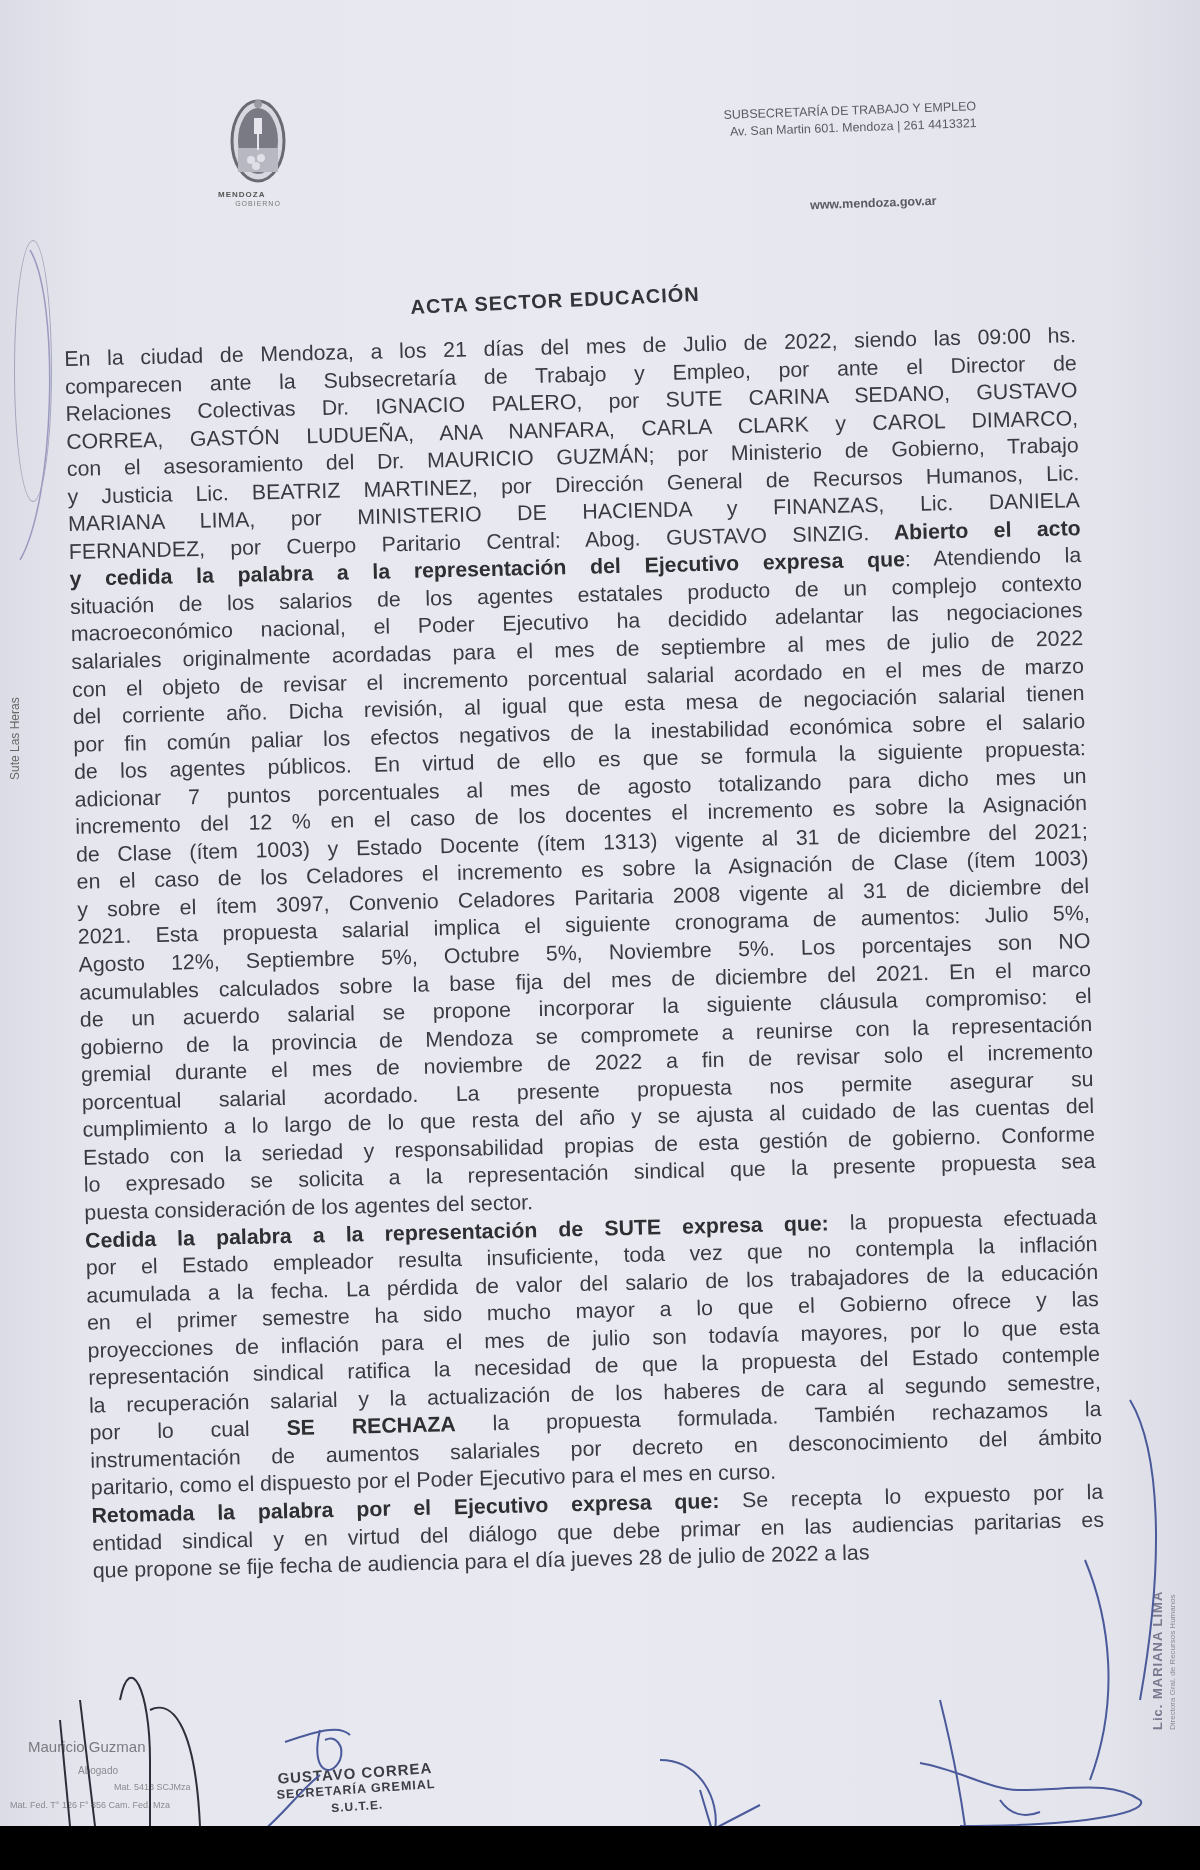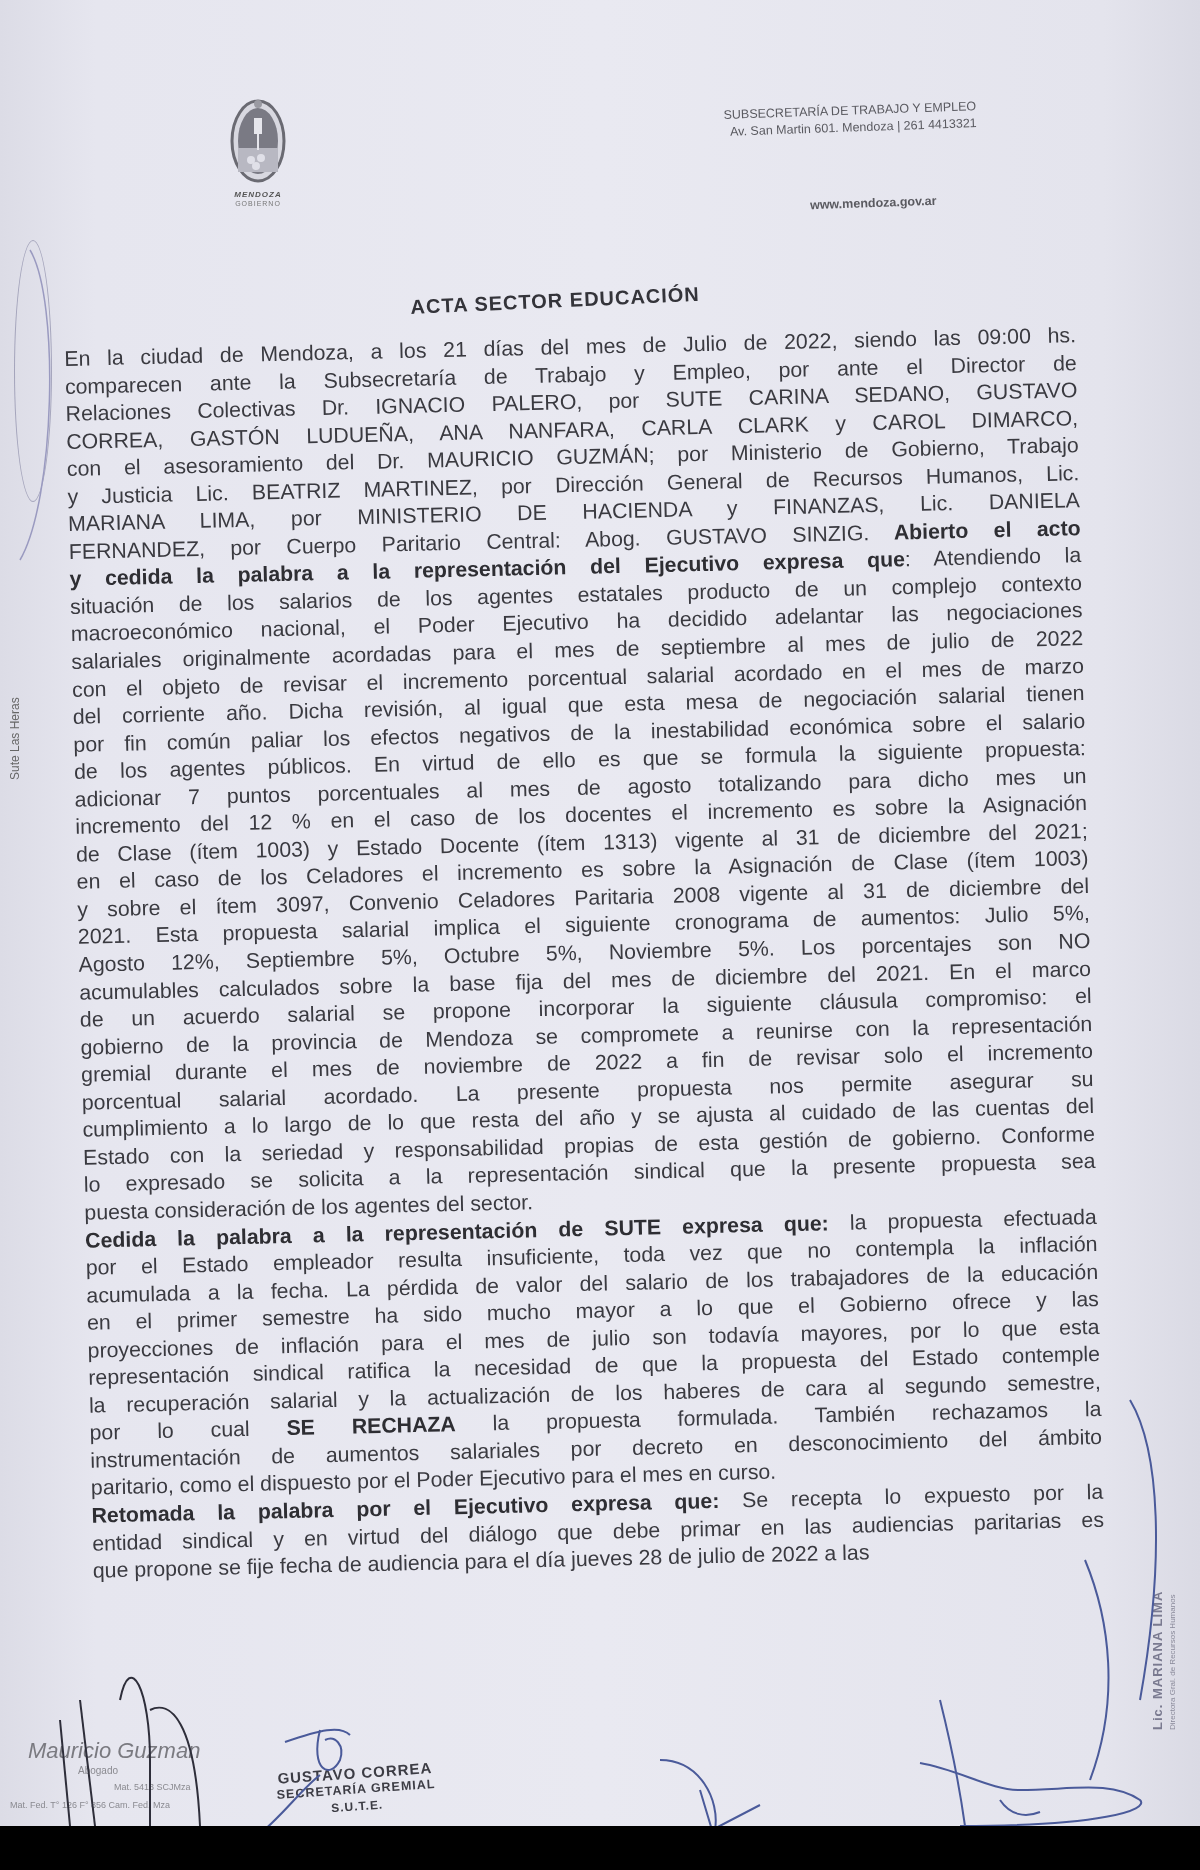--- a/index.html
+++ b/index.html
@@ -12,22 +12,22 @@
   }
   .page {
     position: absolute; left: 0; top: 0; width: 1200px; height: 1826px;
     background: linear-gradient(90deg, #dcdce6 0%, #e6e6ef 8%, #e9e9f1 50%, #e4e4ed 92%, #dadae4 100%);
   }
   .bottom-bar {
     position: absolute; left: 0; top: 1826px; width: 1200px; height: 44px; background: #000;
   }
   
   .logo { position: absolute; left: 218px; top: 96px; width: 80px; height: 120px; }
-  .logo-text1 { position: absolute; left: 218px; top: 190px; width: 80px; text-align: center;
-    font-size: 8px; font-weight: bold; letter-spacing: 1px; color: #555; font-style: italic; }
+  .logo-text1 { position: absolute; left: 218px; top: 190px; width: 80px; text-align: left;
+    font-size: 8px; font-weight: bold; letter-spacing: 1px; color: #555; }
   .logo-text2 { position: absolute; left: 218px; top: 200px; width: 80px; text-align: center;
     font-size: 7px; letter-spacing: 1px; color: #777; }
   .office {
     position: absolute; left: 636px; top: 110px; width: 340px;
     transform: rotate(-2deg); transform-origin: left top;
     font-size: 12.5px; color: #5a5a60; line-height: 17px; text-align: right;
   }
   .web {
     position: absolute; left: 810px; top: 196px;
     transform: rotate(-2deg);
@@ -62,21 +62,21 @@
     position: absolute; left: 1150px; top: 1730px;
     transform: rotate(-90deg); transform-origin: left top;
     font-size: 13px; font-weight: bold; color: #7a7a90; white-space: nowrap; letter-spacing: 1px;
   }
   .right-stamp-sub {
     position: absolute; left: 1168px; top: 1730px;
     transform: rotate(-90deg); transform-origin: left top;
     font-size: 8px; color: #8a8a9a; white-space: nowrap;
   }
   
-  .sig-guzman { position: absolute; left: 28px; top: 1738px; font-size: 22px; color: #7a7a80; font-style: italic; }
+  .sig-guzman { position: absolute; left: 28px; top: 1738px; font-size: 15px; color: #7a7a80; }
   .sig-guzman-2 { position: absolute; left: 78px; top: 1765px; font-size: 10px; color: #8a8a90; }
   .sig-guzman-3 { position: absolute; left: 70px; top: 1782px; font-size: 9px; color: #8a8a90; margin-left: 44px; }
   .sig-guzman-4 { position: absolute; left: 10px; top: 1800px; font-size: 9px; color: #8a8a90; }
   .stamp-correa {
     position: absolute; left: 275px; top: 1770px; transform: rotate(-4deg); transform-origin: left top;
     font-size: 15px; font-weight: bold; color: #3c3c44; text-align: center; line-height: 17px; letter-spacing: 1px;
   }
   .stamp-correa .s2 { font-size: 12.5px; }
   .stamp-correa .s3 { font-size: 12px; }
   svg.ink { position: absolute; left: 0; top: 0; pointer-events: none; }

